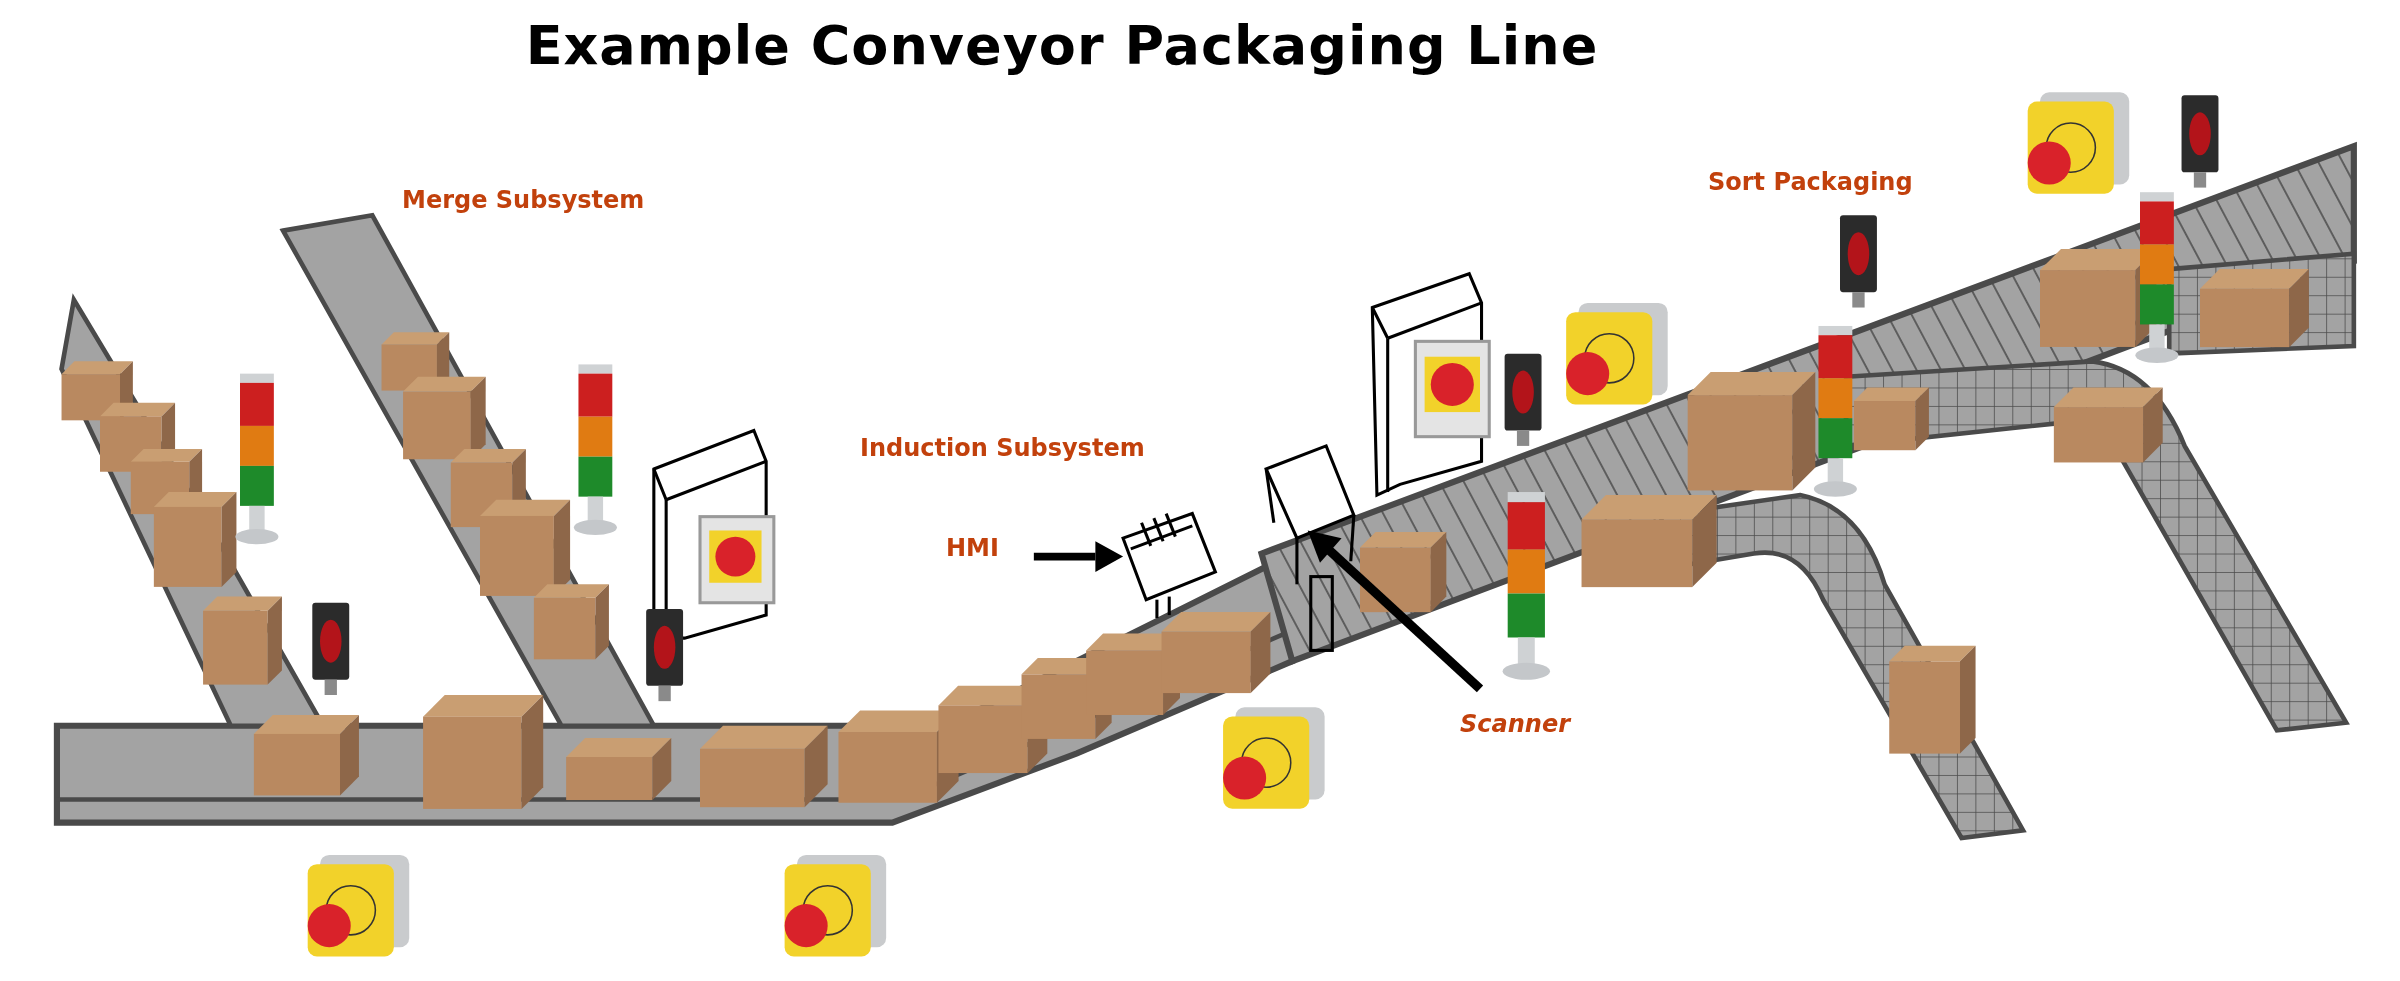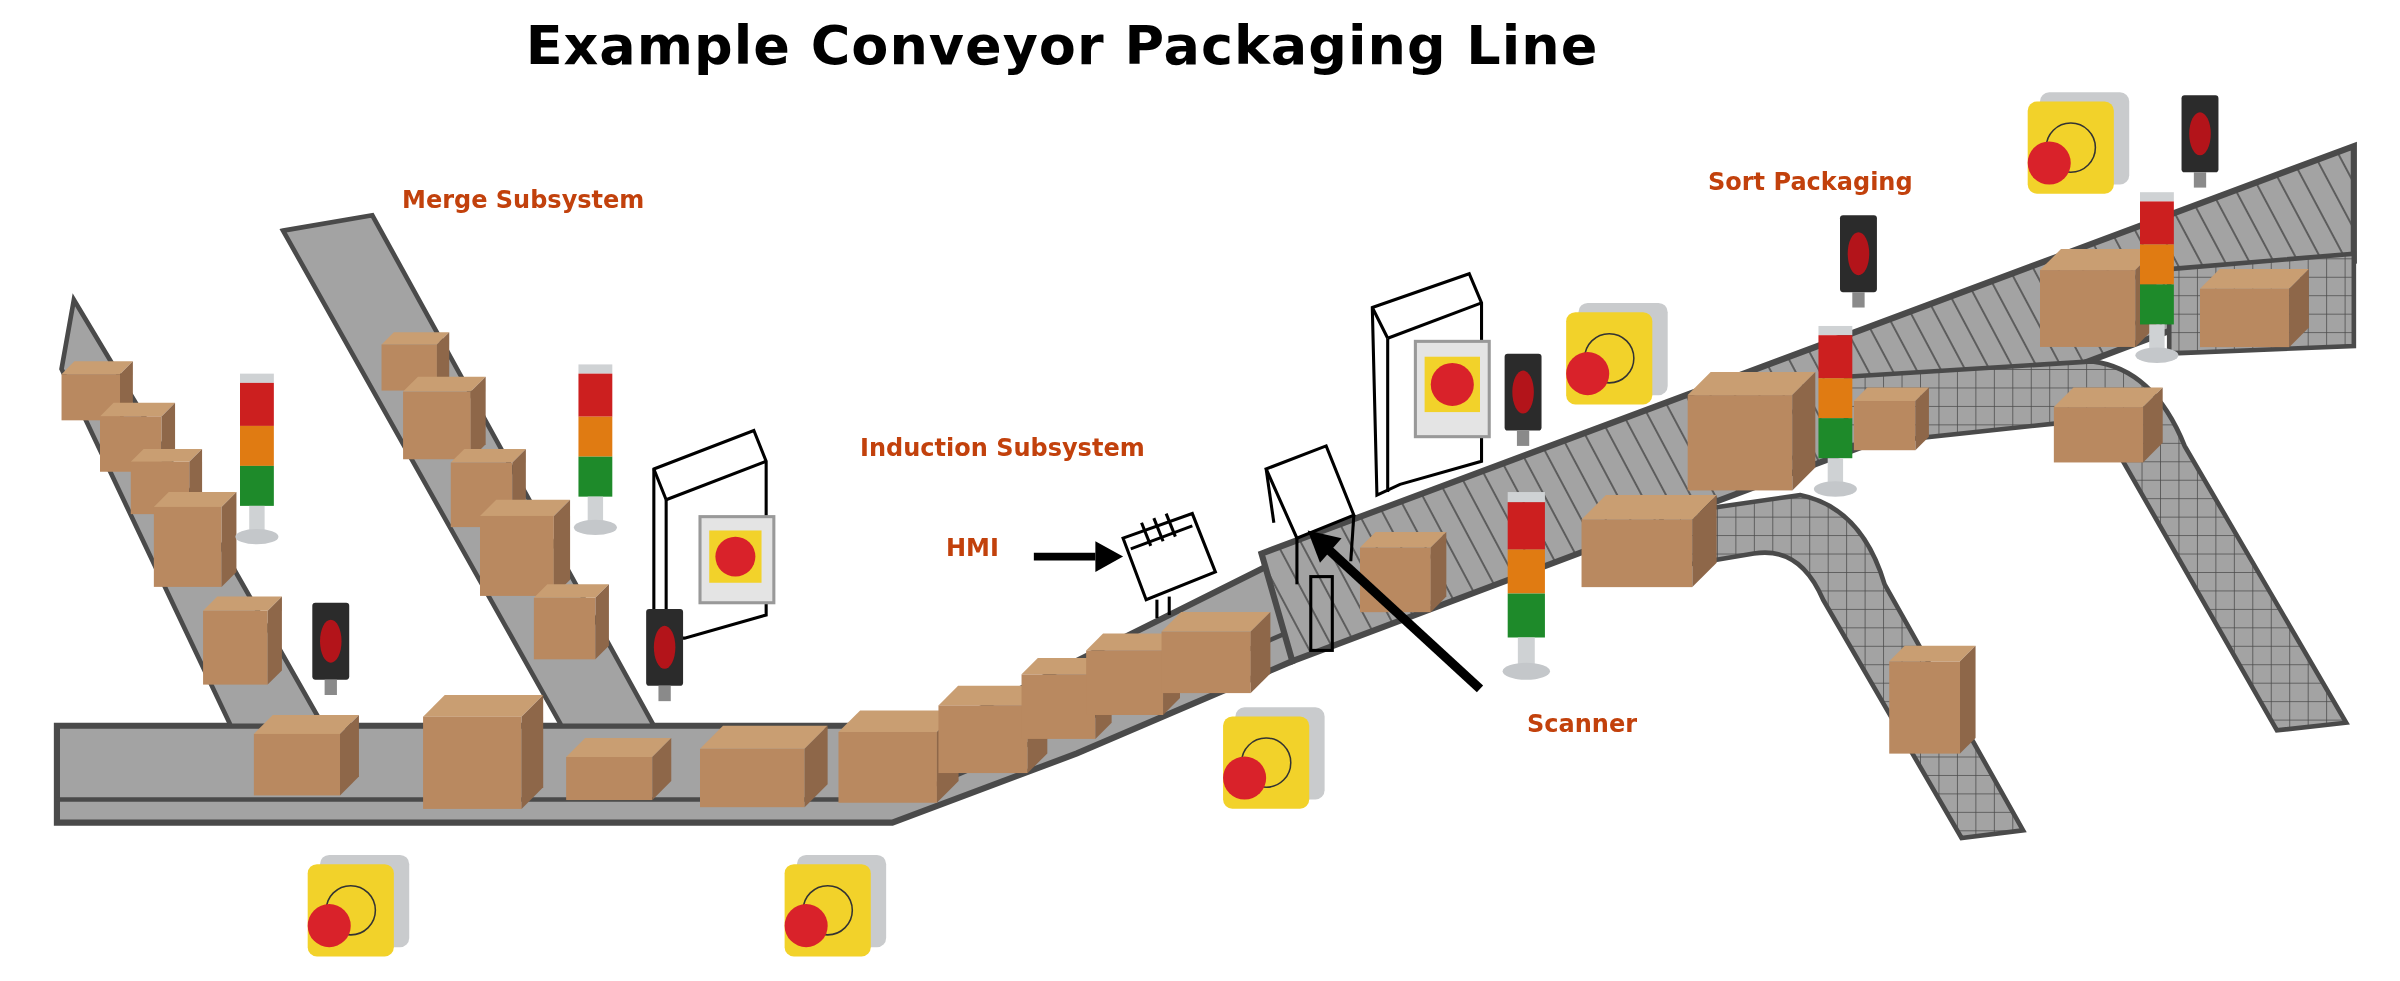--- a/index.html
+++ b/index.html
@@ -330,14 +330,14 @@
         <rect x="1318" y="66" width="56" height="60" rx="6" fill="#f2d22a"></rect>
         <circle cx="1346" cy="96" r="16" fill="none" stroke="#333" stroke-width="1"></circle>
         <circle cx="1332" cy="106" r="14" fill="#d9222a"></circle>
       </g>
     </g>
 </svg>
 
 <div class="lbl" style="left:402px;top:186px;">Merge Subsystem</div>
 <div class="lbl" style="left:860px;top:434px;text-align:right;">Induction Subsystem</div>
 <div class="lbl" style="left:946px;top:534px;text-align:center;">HMI</div>
-<div class="lbl" style="left:1527px;top:710px;">Scanner</div>
+<div class="lbl" style="left:1460px;top:710px;font-style:italic;">Scanner</div>
 <div class="lbl" style="left:1708px;top:168px;">Sort Packaging</div>
 
 </body></html>

